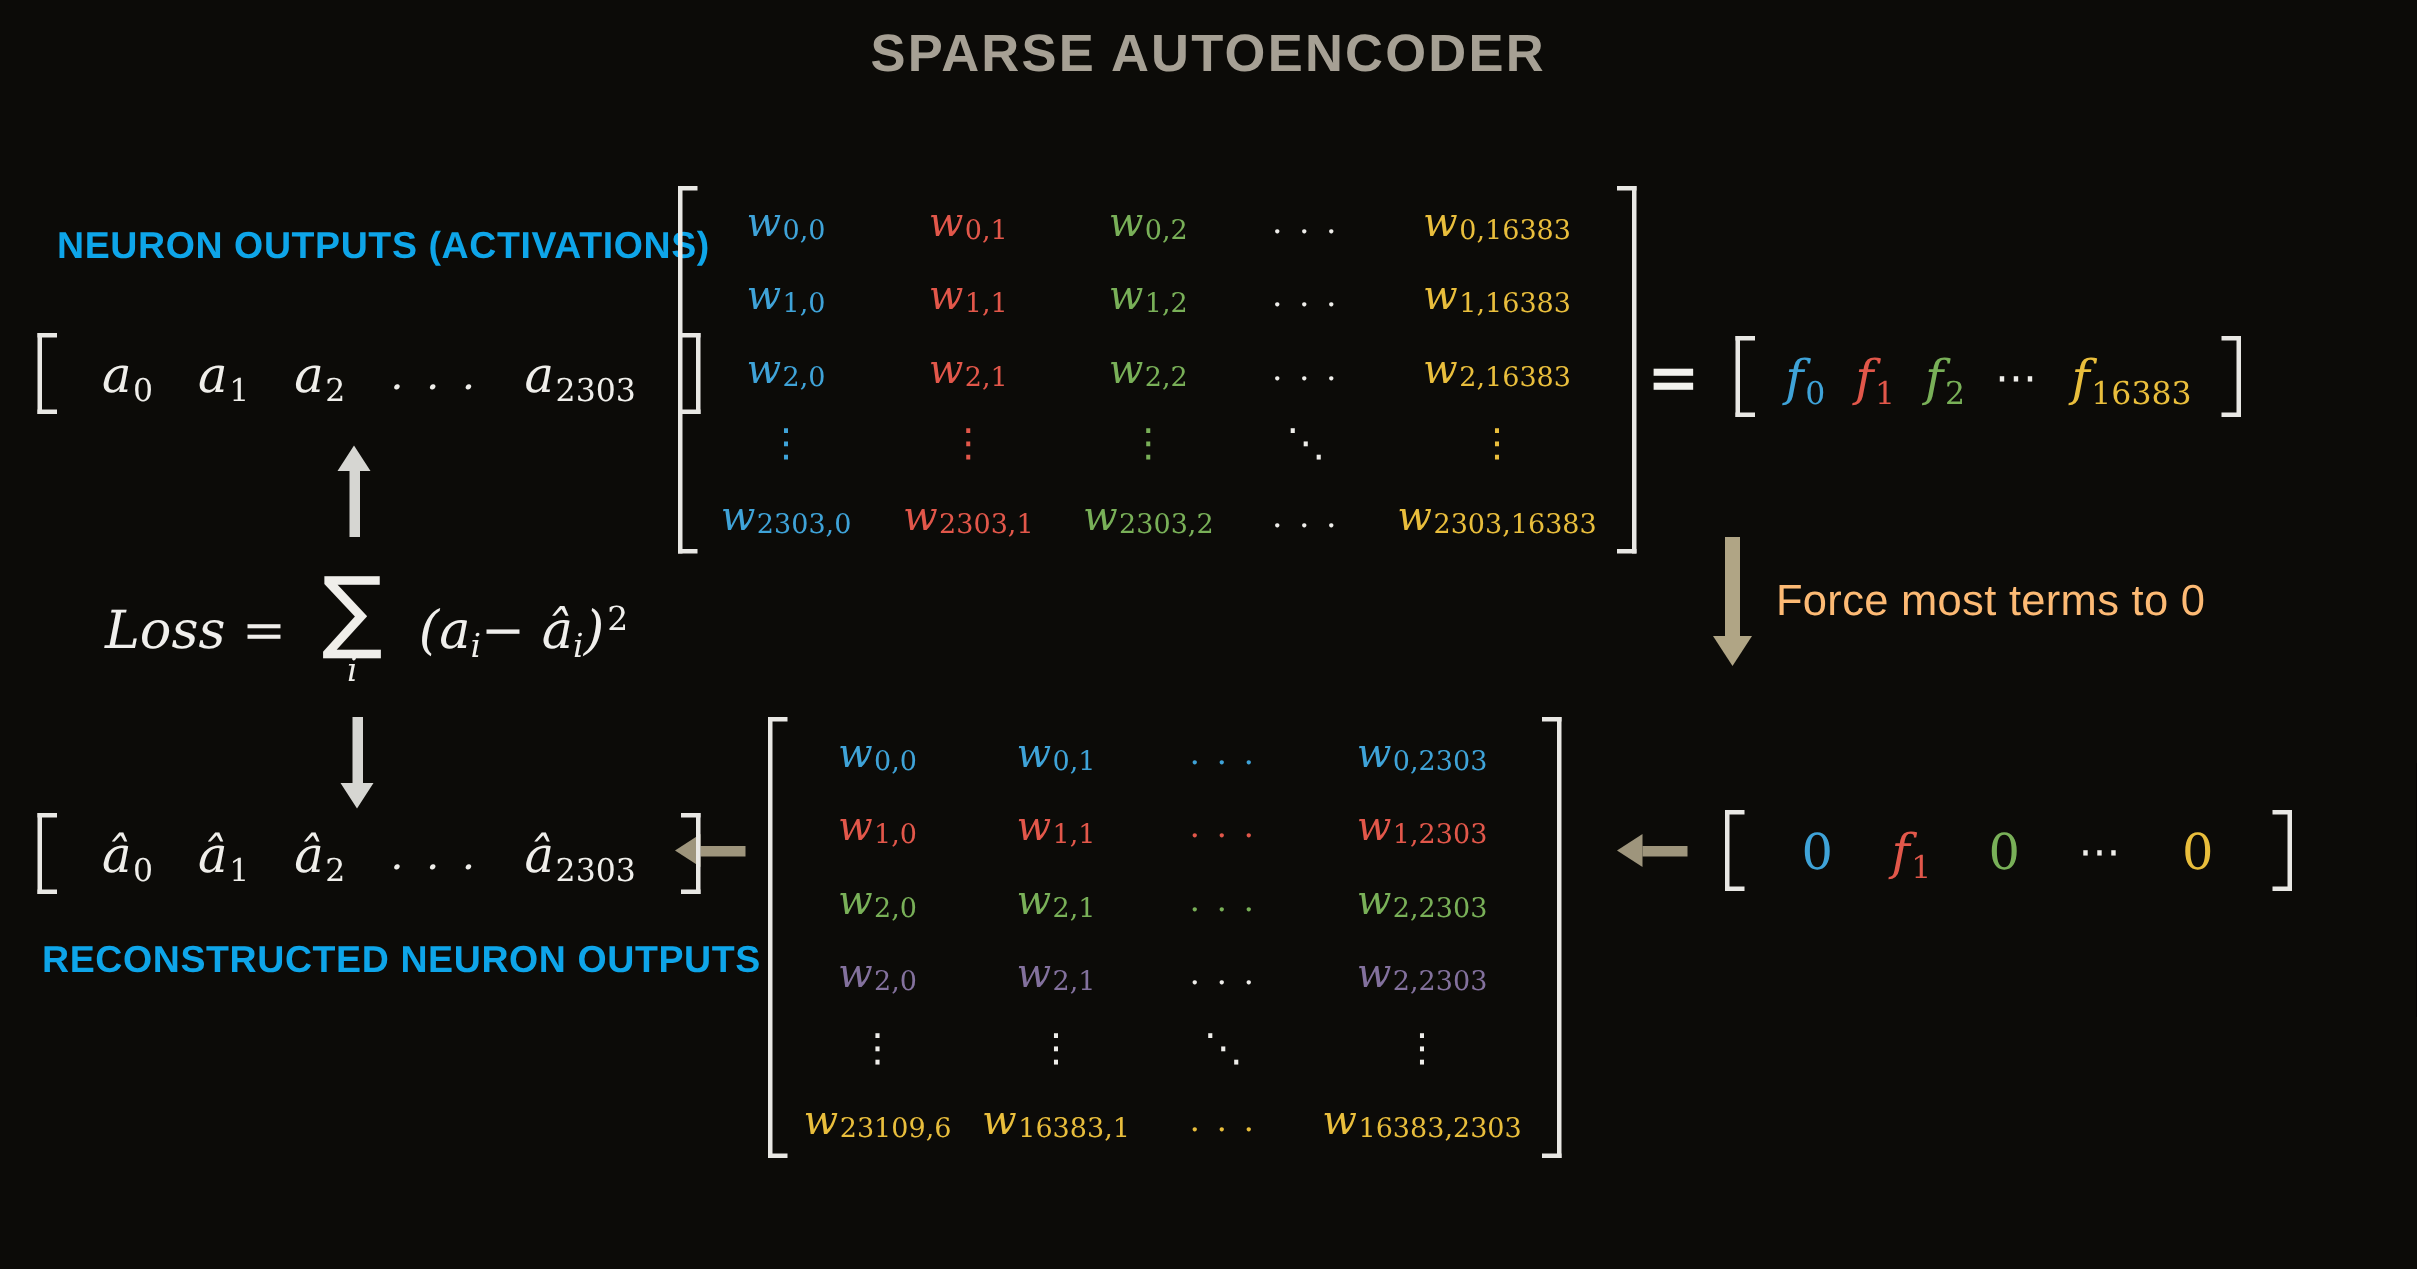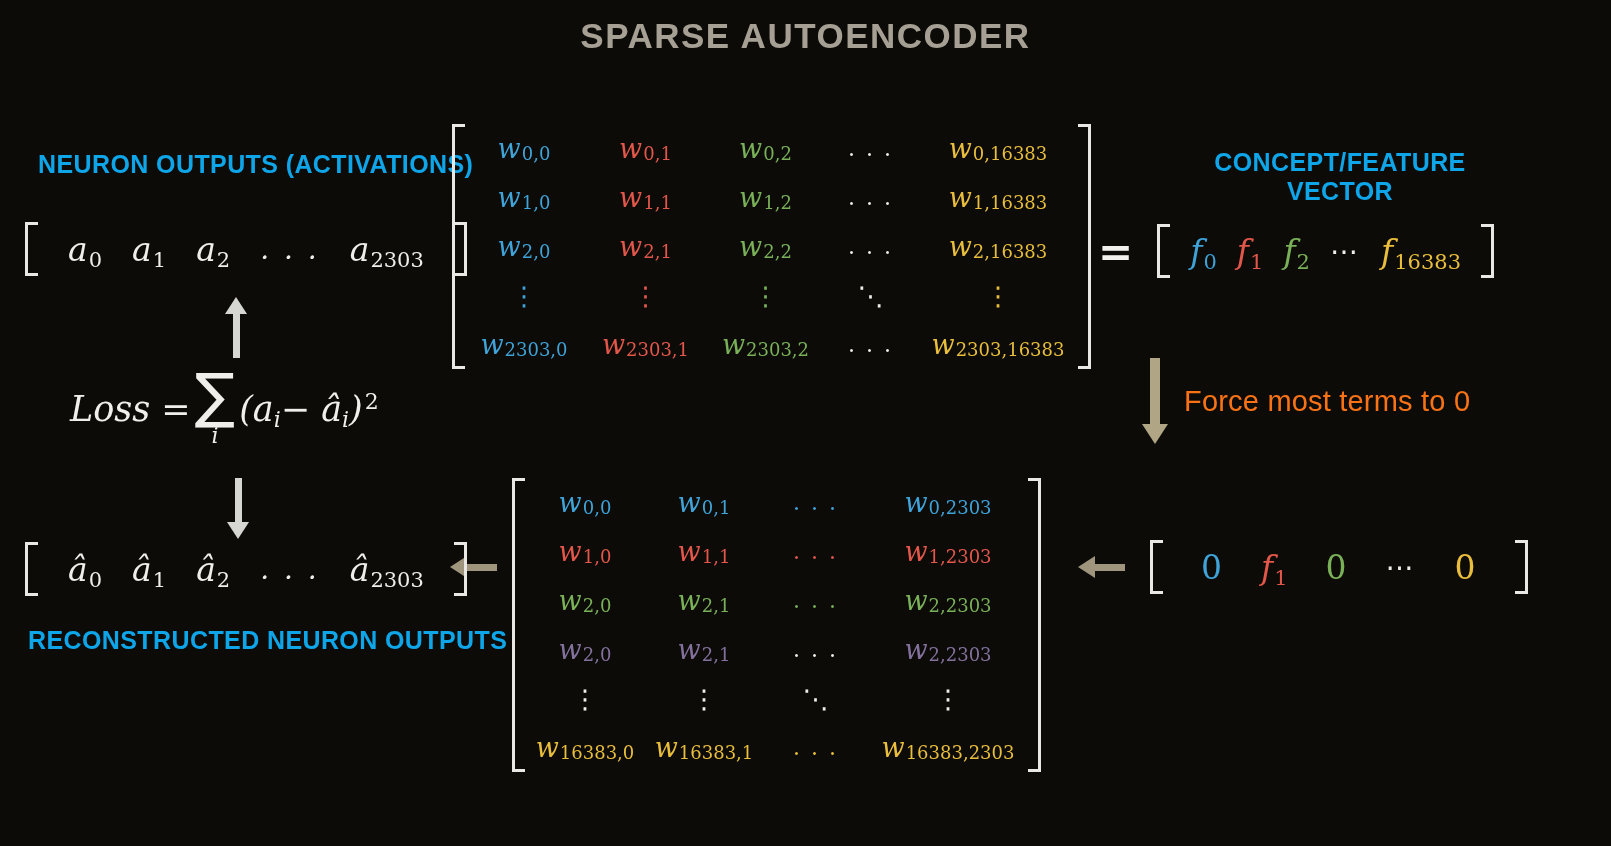--- a/index.html
+++ b/index.html
@@ -12,21 +12,21 @@
   .title{
     position:absolute;top:16px;left:0;width:100%;text-align:center;
     font-size:35px;font-weight:600;letter-spacing:1.5px;color:#a6a094;
   }
   .lbl{
     position:absolute;font-weight:600;color:#0ea5e9;letter-spacing:.4px;
     font-size:25px;
   }
   .center{text-align:center;}
   .forcetext{
-    position:absolute;font-weight:500;color:#f97316;font-size:29px;letter-spacing:.2px;
+    position:absolute;font-weight:500;color:#fdba74;font-size:29px;letter-spacing:.2px;
   }
   
   .math, .cell, .ent, .sum, .eq{
     font-family:"DejaVu Serif",serif;color:#efeeea;
   }
   .ent{font-size:33px;display:inline-flex;align-items:baseline;}
   .ent i{font-style:italic;}
   .ent.up i{font-style:normal;}
   .ent sub{font-size:21px;font-style:normal;transform:translateY(6px);margin-left:1px;}
   .ent.dt{font-size:28px;letter-spacing:3px;}
@@ -110,21 +110,21 @@
         <sub>2303</sub>
       </span>
     <div class="brk r"></div>
   </div>
 
   <div class="varrow up" style="left:225px;top:297px;">
     <div class="head"></div>
       <div class="shaft" style="height:44px;"></div>
   </div>
 
-  <div class="loss" style="left:70px;top:370px;">
+  <div class="loss" style="left:70px;top:382px;gap:20px;">
     <span class="mI">Loss =</span>
     <span class="sum">
       <span class="sigma">∑</span>
       <span class="sumidx">i</span>
     </span>
     <span class="mI body">
         <span>(a</span>
         <sub>i</sub>
         <span> − â</span>
         <sub>i</sub>
@@ -234,21 +234,20 @@
         </span>
       <span class="cell t-yellow">
           <i>w</i>
           <sub>2303,16383</sub>
         </span>
     </div>
     <div class="brk r"></div>
   </div>
 
 
-  <div class="lbl center" style="left:1160px;top:148px;width:360px;">CONCEPT/FEATURE VECTOR</div>
 
   <div class="vec" style="left:1098px;top:224px;gap:20px;">
     <span class="eq">=</span>
     <div class="brk l"></div>
     <span class="ent t-blue">
         <i>f</i>
         <sub>0</sub>
       </span>
     <span class="ent t-red">
         <i>f</i>
@@ -379,21 +378,21 @@
         </span>
       <span class="cell vd t-white">
           <i>⋱</i>
         </span>
       <span class="cell vd t-white">
           <i>⋮</i>
         </span>
 
       <span class="cell t-yellow">
           <i>w</i>
-          <sub>16383,0</sub>
+          <sub>23109,6</sub>
         </span>
       <span class="cell t-yellow">
           <i>w</i>
           <sub>16383,1</sub>
         </span>
       <span class="cell hd t-yellow">
           <i>. . .</i>
         </span>
       <span class="cell t-yellow">
           <i>w</i>

